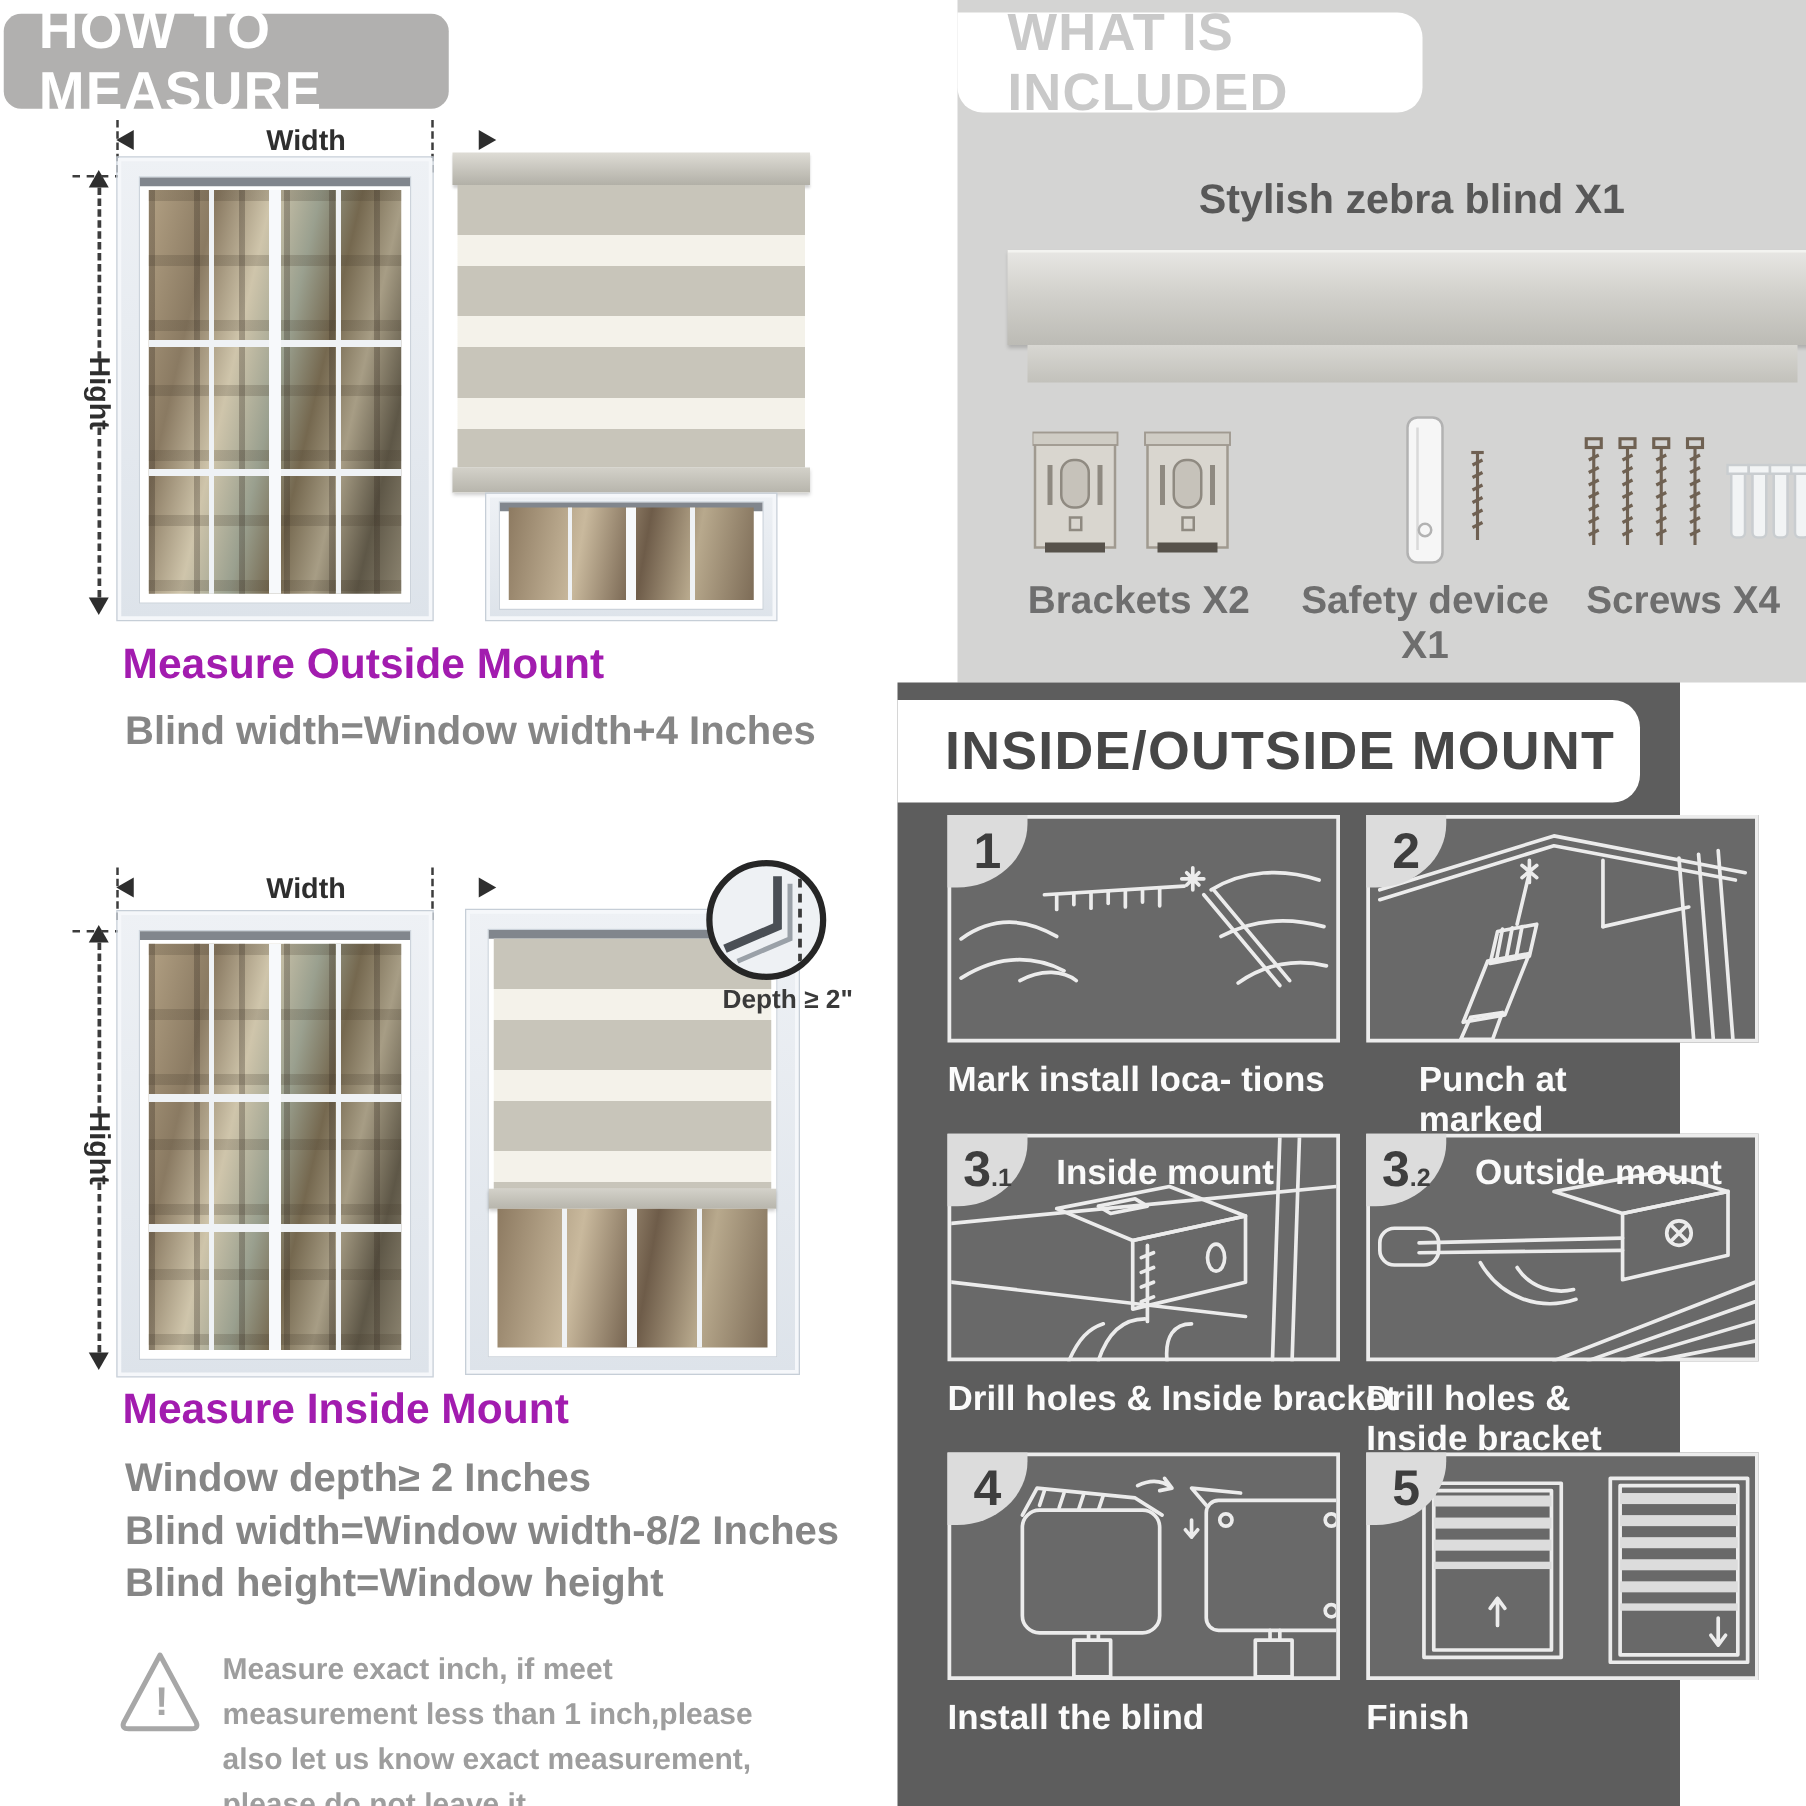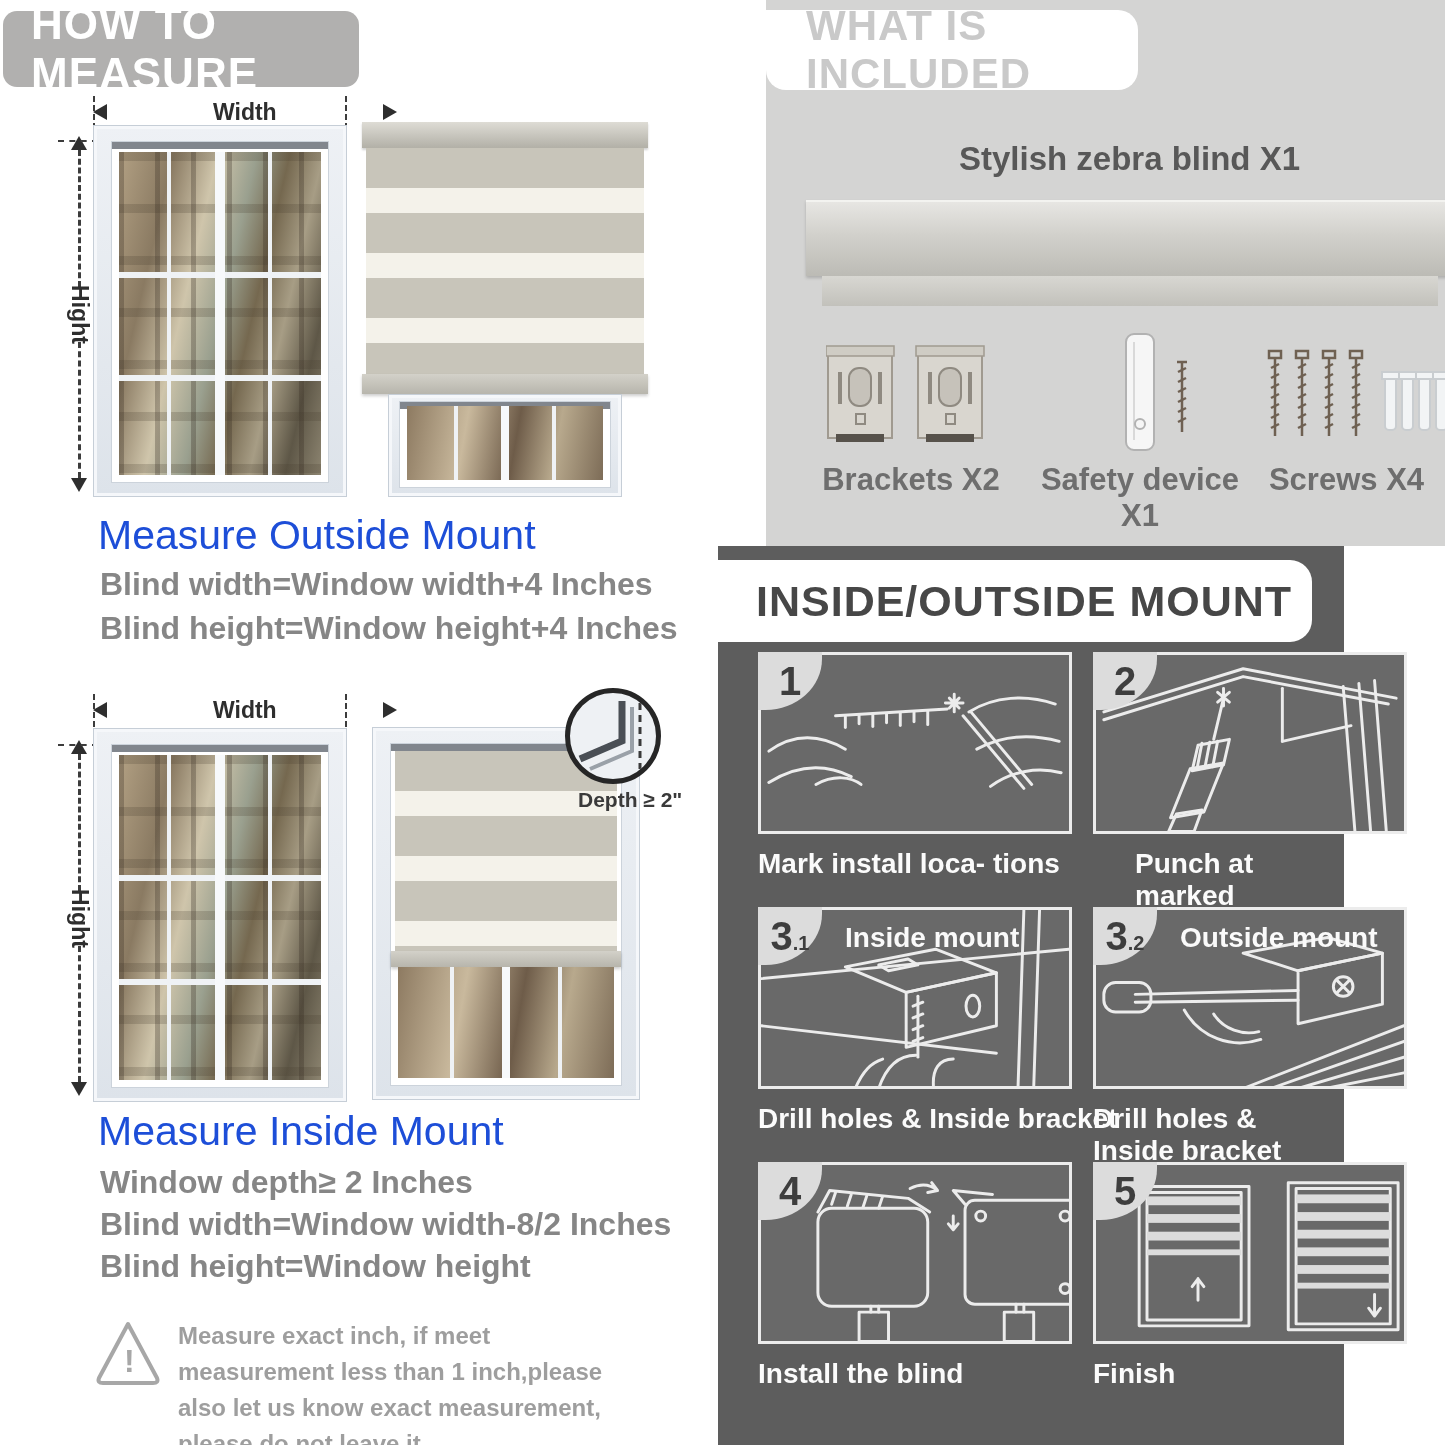--- a/index.html
+++ b/index.html
@@ -4,21 +4,21 @@
 <style>
   * { box-sizing: border-box; margin: 0; padding: 0; }
   body { background:#ffffff; font-family:"Liberation Sans", sans-serif; }
   .canvas { position:relative; width:1445px; height:1445px; background:#ffffff; overflow:hidden; }
 
   
   .how-header { position:absolute; left:3px; top:11px; width:356px; height:76px;
     background:#b1b0af; border-radius:14px; display:flex; align-items:center;
     padding-left:28px; color:#fff; font-size:44px; font-weight:700; letter-spacing:1px; }
 
-  .t-title { position:absolute; left:98px; font-size:41px; font-weight:400; color:#1d4ed8; }
+  .t-title { position:absolute; left:98px; font-size:34px; font-weight:700; color:#a21caf; }
   .t-line { position:absolute; left:100px; font-size:32px; font-weight:700; color:#868686; }
 
   
   .dim-h { position:absolute; display:flex; align-items:center; height:22px;gap:48px; }
   .dim-h .dash { flex:1; border-top:3px dashed #3c3c3c; }
   .dim-h .label { padding:0 10px; font-size:23px; font-weight:700; color:#2e2e2e; }
   .tri { width:0; height:0; }
   .tri.left  { border-top:8px solid transparent; border-bottom:8px solid transparent; border-right:14px solid #2e2e2e; }
   .tri.right { border-top:8px solid transparent; border-bottom:8px solid transparent; border-left:14px solid #2e2e2e; }
   .tri.up    { border-left:8px solid transparent; border-right:8px solid transparent; border-bottom:14px solid #2e2e2e; }
@@ -140,21 +140,20 @@
             linear-gradient(90deg, transparent calc(50% - 4px), #f7f9fb calc(50% - 4px) calc(50% + 4px), transparent calc(50% + 4px)),
             linear-gradient(90deg, transparent calc(25% - 2px), #eff2f5 calc(25% - 2px) calc(25% + 2px), transparent calc(25% + 2px)),
             linear-gradient(90deg, transparent calc(75% - 2px), #eff2f5 calc(75% - 2px) calc(75% + 2px), transparent calc(75% + 2px));"></div>
         </div>
       </div>
     </div>
   </div>
 
   <div class="t-title" style="top:512px;">Measure Outside Mount</div>
   <div class="t-line" style="top:566px;">Blind width=Window width+4 Inches</div>
-  <div class="t-line" style="top:610px;">Blind height=Window height+4 Inches</div>
 
   <div class="dim-h" style="left:93px; top:699px; width:254px;">
     <span class="tri left"></span>
     <span class="dash"></span>
     <span class="label">Width</span>
     <span class="dash"></span>
     <span class="tri right"></span>
   </div>
   <div class="ext-v" style="left:93px; top:694px; height:42px;"></div>
   <div class="ext-v" style="left:345px; top:694px; height:42px;"></div>

